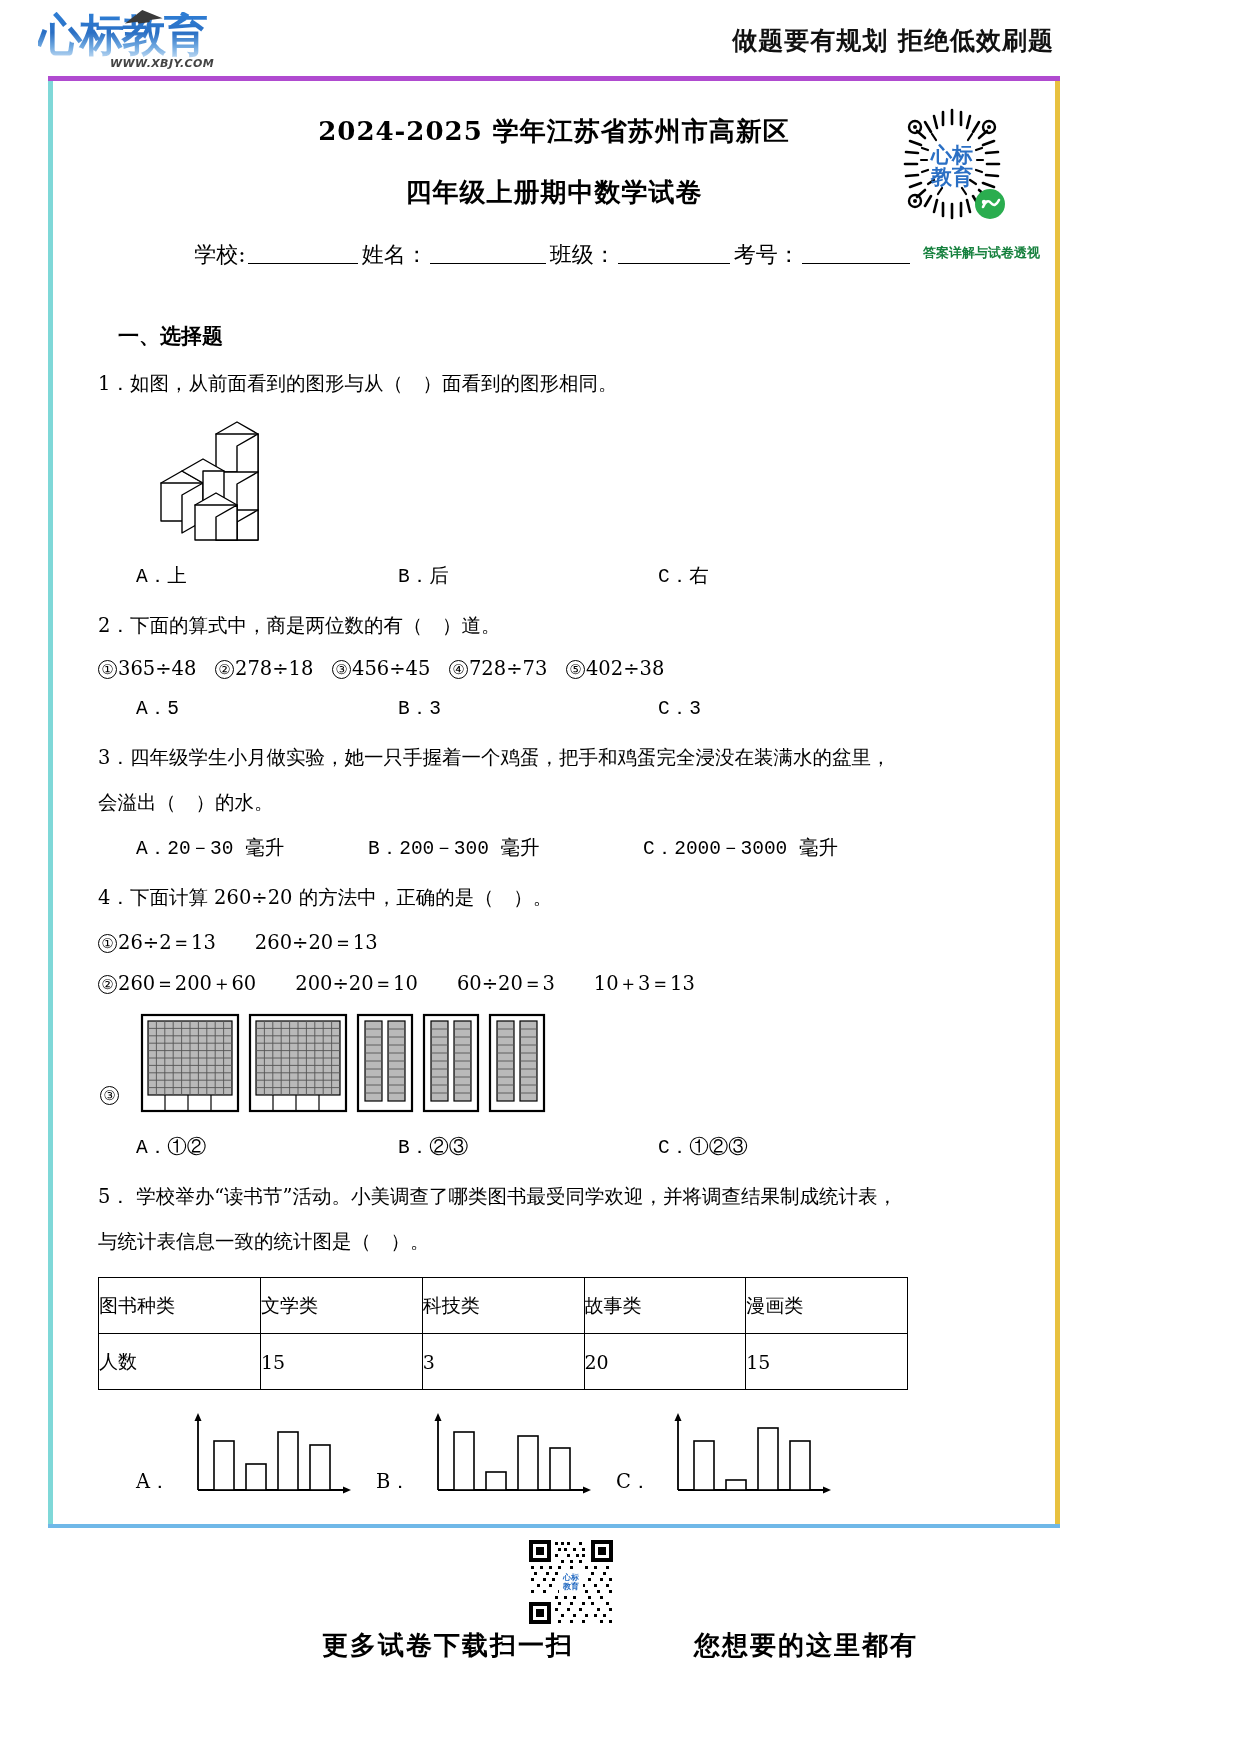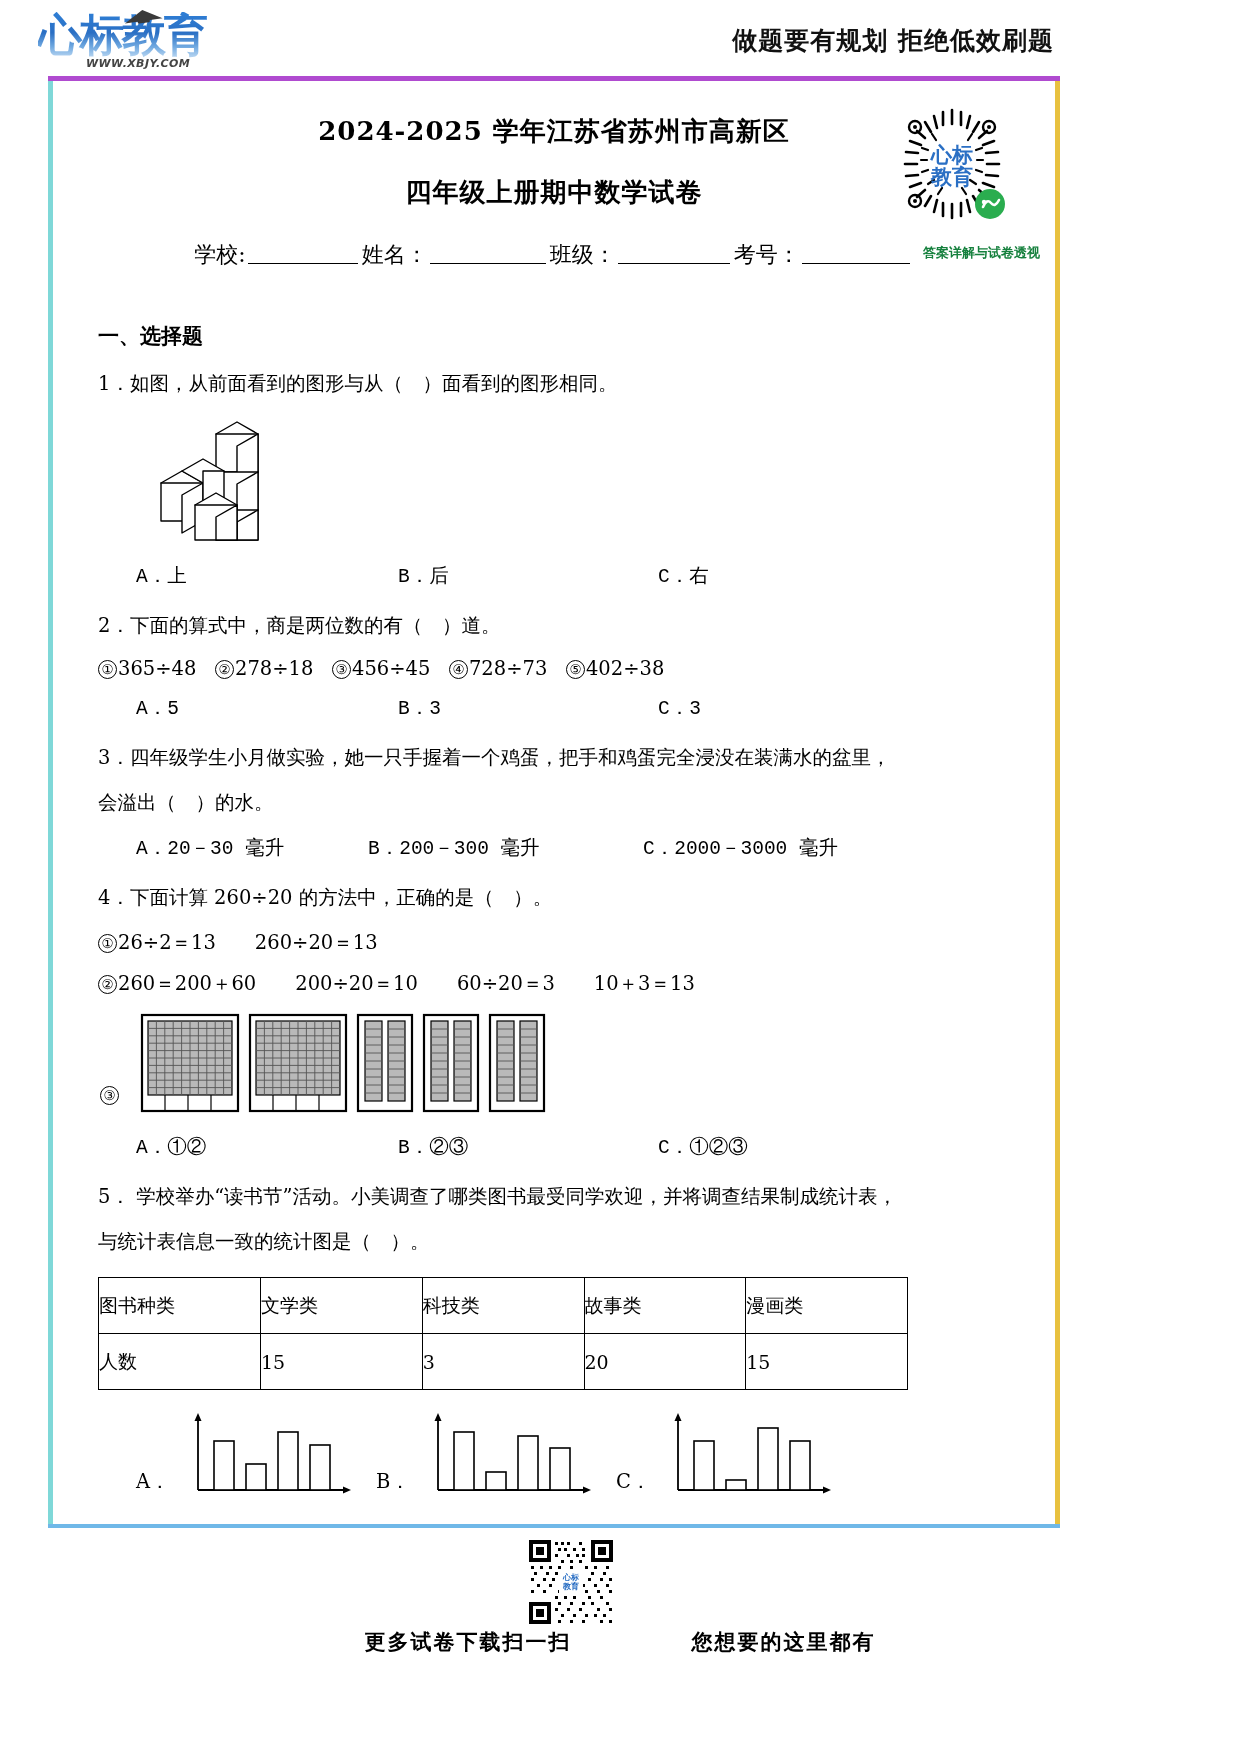--- a/index.html
+++ b/index.html
@@ -38,21 +38,21 @@
     border-left: 19px solid transparent;
     border-right: 19px solid transparent;
     border-bottom: 11px solid #3a3a3a;
     transform: rotate(-8deg);
   }
   .logo-cap:after {
     content: ""; position: absolute; left: -6px; top: 10px;
     width: 12px; height: 3px; background: #3a3a3a; border-radius: 1px;
   }
   .logo-url {
-    position: absolute; left: 48px; top: 45px;
+    position: absolute; left: 72px; top: 45px;
     font-family: "DejaVu Sans", sans-serif;
     font-size: 11px; font-weight: bold; font-style: italic;
     color: #444; letter-spacing: 0.4px;
   }
   .slogan {
     position: absolute; right: 18px; top: 24px;
     font-family: "DejaVu Sans", sans-serif;
     font-size: 25px; font-weight: bold; color: #111;
     letter-spacing: 1px; white-space: nowrap;
   }
@@ -117,21 +117,21 @@
   .qr-caption {
     position: absolute; right: 12px; top: 158px;
     font-family: "DejaVu Sans", sans-serif;
     font-size: 13px; font-weight: bold; color: #15803d;
     white-space: nowrap;
   }
 
   
   .section-head {
     margin-top: 52px;
-    margin-left: 42px;
+    margin-left: 62px;
     font-family: Liberation Mono, monospace;
     font-weight: bold;
     font-size: 21px;
   }
   .q {
     margin-left: 42px;
     margin-top: 17px;
     font-size: 19.5px;
     line-height: 34px;
     font-family: "DejaVu Serif", serif;
@@ -198,21 +198,21 @@
 
   
   .footer {
     position: absolute; left: 0; top: 1536px; width: 1240px; height: 218px;
   }
   .footer-qr { position: absolute; left: 525px; top: 0px; }
   .footer-text {
     position: absolute; left: 0; top: 92px; width: 1240px;
     text-align: center;
     font-family: "DejaVu Serif", serif;
-    font-size: 21px; font-weight: bold; letter-spacing: 2px;
+    font-size: 26px; font-weight: bold; letter-spacing: 2px;
     color: #000;
   }
   .footer-text .gap { display: inline-block; width: 120px; }
 </style>
 </head>
 <body>
 
 <div class="topbar">
   <div class="logo-wrap">
     <div class="logo-text">心标教育</div>

